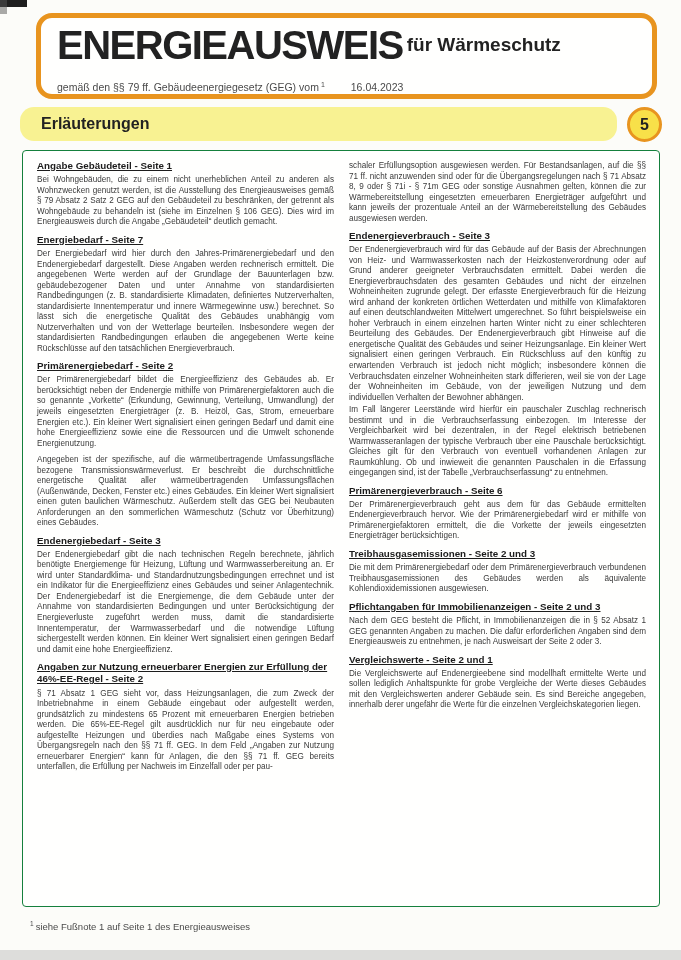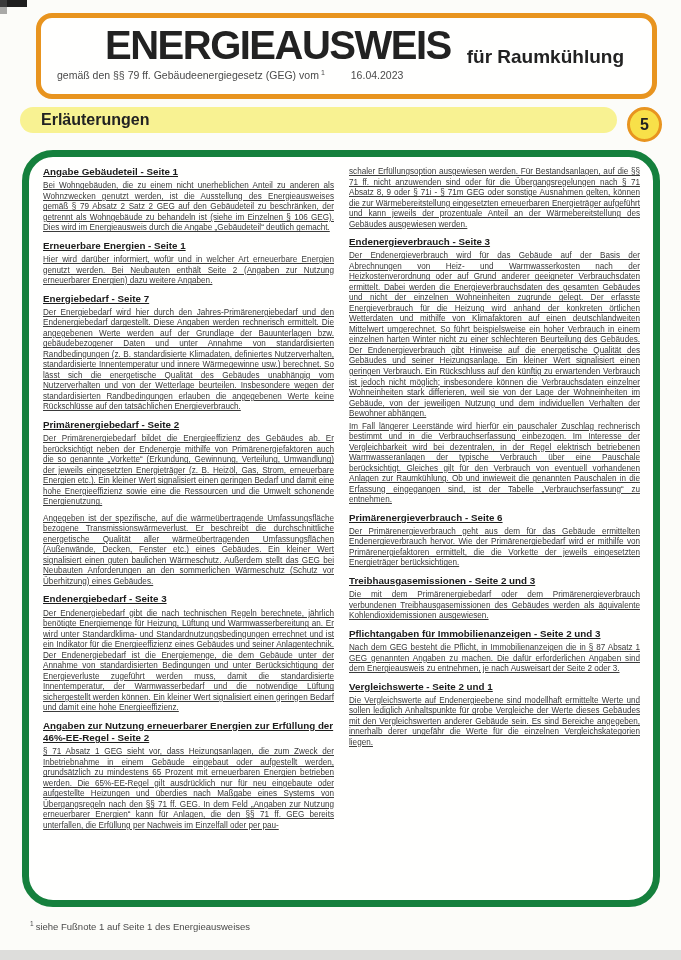--- a/index.html
+++ b/index.html
@@ -13,99 +13,95 @@
   .corner-mark{position:absolute;left:0;top:0;width:27px;height:7px;background:#1e1e1e;}
   .corner-mark2{position:absolute;left:0;top:0;width:7px;height:14px;background:#555;opacity:.5;}
   .bottom-strip{position:absolute;left:0;bottom:0;width:681px;height:10px;background:#dddddb;}
 
   
   .header-box{
     position:absolute;left:36px;top:13px;width:621px;height:86px;
     box-sizing:border-box;border:5px solid #E8941F;border-radius:16px;
     background:#fffffe;padding:4px 16px 0 16px;
   }
-  .title-row{display:flex;align-items:flex-end;gap:16px;white-space:nowrap;margin-left:48px;}
+  .title-row{display:flex;align-items:center;gap:4px;white-space:nowrap;}
   .title-main{font-size:40px;font-weight:bold;letter-spacing:-1.5px;color:#222;line-height:1.15;}
   .title-suffix{font-size:19px;font-weight:bold;color:#222;}
-  .subtitle-row{display:flex;align-items:flex-start;font-size:10.5px;color:#4a4a4a;margin-top:1px;}
+  .subtitle-row{display:flex;align-items:flex-start;font-size:10.5px;color:#4a4a4a;margin-top:13px;}
   .subtitle-row sup{font-size:7px;line-height:1;margin-left:2px;}
   .subtitle-date{margin-left:26px;}
 
   
   .section-bar{
-    position:absolute;left:20px;top:107px;width:597px;height:26px;
+    position:absolute;left:20px;top:107px;width:597px;height:34px;
     background:#F8F292;border-radius:14px;
     display:flex;align-items:center;box-sizing:border-box;padding-left:21px;
   }
   .section-bar-label{font-size:16px;font-weight:bold;color:#222;}
   .page-badge{
     position:absolute;left:627px;top:107px;width:35px;height:35px;
     box-sizing:border-box;background:#F8E049;border:3px solid #E8941F;border-radius:50%;
     display:flex;align-items:center;justify-content:center;
     font-size:16px;font-weight:bold;color:#222;
   }
 
   
   .content-box{
     position:absolute;left:22px;top:150px;width:638px;height:757px;
-    box-sizing:border-box;border:7px solid #15803d;border-radius:31px;
+    box-sizing:border-box;border:1px solid #15803d;border-radius:4px;
     background:#fffffe;padding:9px 13px 6px 14px;
     display:flex;gap:15px;overflow:hidden;
   }
   .col{flex:1;min-width:0;}
   .sec{margin:0 0 6px 0;}
   .sec-heading{
     font-size:9.8px;font-weight:bold;color:#1c1c1c;
     text-decoration:underline;margin:6px 0 3px 0;line-height:1.25;
   }
   .sec:first-child .sec-heading{margin-top:0;}
   .sec-para{
     font-size:8.15px;line-height:1.29;color:#3a3a3a;
-    text-align:justify;margin:0 0 2px 0;text-decoration:underline;
+    text-align:justify;margin:0 0 2px 0;
   }
   .col-right .lead{margin-top:1px;}
 
   
   .footnote{position:absolute;left:30px;top:920px;font-size:9.5px;color:#4a4a4a;}
   .footnote sup{font-size:6.5px;margin-right:2px;}
 </style>
 </head>
 <body>
 
 <div class="corner-mark"></div>
 <div class="corner-mark2"></div>
 
 <div class="header-box">
   <div class="title-row">
     <span class="title-main">ENERGIEAUSWEIS</span>
-    <span class="title-suffix">für Raumkühlung</span>
+    <span class="title-suffix">für Wärmeschutz</span>
   </div>
   <div class="subtitle-row">
     <span>gemäß den §§ 79 ff. Gebäudeenergiegesetz (GEG) vom</span>
     <sup>1</sup>
     <span class="subtitle-date">16.04.2023</span>
   </div>
 </div>
 
 <div class="section-bar">
   <span class="section-bar-label">Erläuterungen</span>
 </div>
 <div class="page-badge">
   <span>5</span>
 </div>
 
 <div class="content-box">
   <div class="col col-left" id="col-left">
       <section class="sec">
         <div class="sec-heading">Angabe Gebäudeteil - Seite 1</div>
         <p class="sec-para">Bei Wohngebäuden, die zu einem nicht unerheblichen Anteil zu anderen als Wohnzwecken genutzt werden, ist die Ausstellung des Energieausweises gemäß § 79 Absatz 2 Satz 2 GEG auf den Gebäudeteil zu beschränken, der getrennt als Wohngebäude zu behandeln ist (siehe im Einzelnen § 106 GEG). Dies wird im Energieausweis durch die Angabe „Gebäudeteil“ deutlich gemacht.</p>
-      </section>
-      <section class="sec">
-        <div class="sec-heading">Erneuerbare Energien - Seite 1</div>
-        <p class="sec-para">Hier wird darüber informiert, wofür und in welcher Art erneuerbare Energien genutzt werden. Bei Neubauten enthält Seite 2 (Angaben zur Nutzung erneuerbarer Energien) dazu weitere Angaben.</p>
       </section>
       <section class="sec">
         <div class="sec-heading">Energiebedarf - Seite 7</div>
         <p class="sec-para">Der Energiebedarf wird hier durch den Jahres-Primärenergiebedarf und den Endenergiebedarf dargestellt. Diese Angaben werden rechnerisch ermittelt. Die angegebenen Werte werden auf der Grundlage der Bauunterlagen bzw. gebäudebezogener Daten und unter Annahme von standardisierten Randbedingungen (z. B. standardisierte Klimadaten, definiertes Nutzerverhalten, standardisierte Innentemperatur und innere Wärmegewinne usw.) berechnet. So lässt sich die energetische Qualität des Gebäudes unabhängig vom Nutzerverhalten und von der Wetterlage beurteilen. Insbesondere wegen der standardisierten Randbedingungen erlauben die angegebenen Werte keine Rückschlüsse auf den tatsächlichen Energieverbrauch.</p>
       </section>
       <section class="sec">
         <div class="sec-heading">Primärenergiebedarf - Seite 2</div>
         <p class="sec-para">Der Primärenergiebedarf bildet die Energieeffizienz des Gebäudes ab. Er berücksichtigt neben der Endenergie mithilfe von Primärenergiefaktoren auch die so genannte „Vorkette“ (Erkundung, Gewinnung, Verteilung, Umwandlung) der jeweils eingesetzten Energieträger (z. B. Heizöl, Gas, Strom, erneuerbare Energien etc.). Ein kleiner Wert signalisiert einen geringen Bedarf und damit eine hohe Energieeffizienz sowie eine die Ressourcen und die Umwelt schonende Energienutzung.</p>
       </section>
       <section class="sec">
@@ -132,21 +128,21 @@
       <section class="sec">
         <div class="sec-heading">Primärenergieverbrauch - Seite 6</div>
         <p class="sec-para">Der Primärenergieverbrauch geht aus dem für das Gebäude ermittelten Endenergieverbrauch hervor. Wie der Primärenergiebedarf wird er mithilfe von Primärenergiefaktoren ermittelt, die die Vorkette der jeweils eingesetzten Energieträger berücksichtigen.</p>
       </section>
       <section class="sec">
         <div class="sec-heading">Treibhausgasemissionen - Seite 2 und 3</div>
         <p class="sec-para">Die mit dem Primärenergiebedarf oder dem Primärenergieverbrauch verbundenen Treibhausgasemissionen des Gebäudes werden als äquivalente Kohlendioxidemissionen ausgewiesen.</p>
       </section>
       <section class="sec">
         <div class="sec-heading">Pflichtangaben für Immobilienanzeigen - Seite 2 und 3</div>
-        <p class="sec-para">Nach dem GEG besteht die Pflicht, in Immobilienanzeigen die in § 87 Absatz 1 GEG genannten Angaben zu machen. Die dafür erforderlichen Angaben sind dem Energieausweis zu entnehmen, je nach Ausweisart der Seite 2 oder 3.</p>
+        <p class="sec-para">Nach dem GEG besteht die Pflicht, in Immobilienanzeigen die in § 52 Absatz 1 GEG genannten Angaben zu machen. Die dafür erforderlichen Angaben sind dem Energieausweis zu entnehmen, je nach Ausweisart der Seite 2 oder 3.</p>
       </section>
       <section class="sec">
         <div class="sec-heading">Vergleichswerte - Seite 2 und 1</div>
         <p class="sec-para">Die Vergleichswerte auf Endenergieebene sind modellhaft ermittelte Werte und sollen lediglich Anhaltspunkte für grobe Vergleiche der Werte dieses Gebäudes mit den Vergleichswerten anderer Gebäude sein. Es sind Bereiche angegeben, innerhalb derer ungefähr die Werte für die einzelnen Vergleichskategorien liegen.</p>
       </section>
     </div>
 </div>
 
 <div class="footnote">
   <sup>1</sup><span>siehe Fußnote 1 auf Seite 1 des Energieausweises</span>

